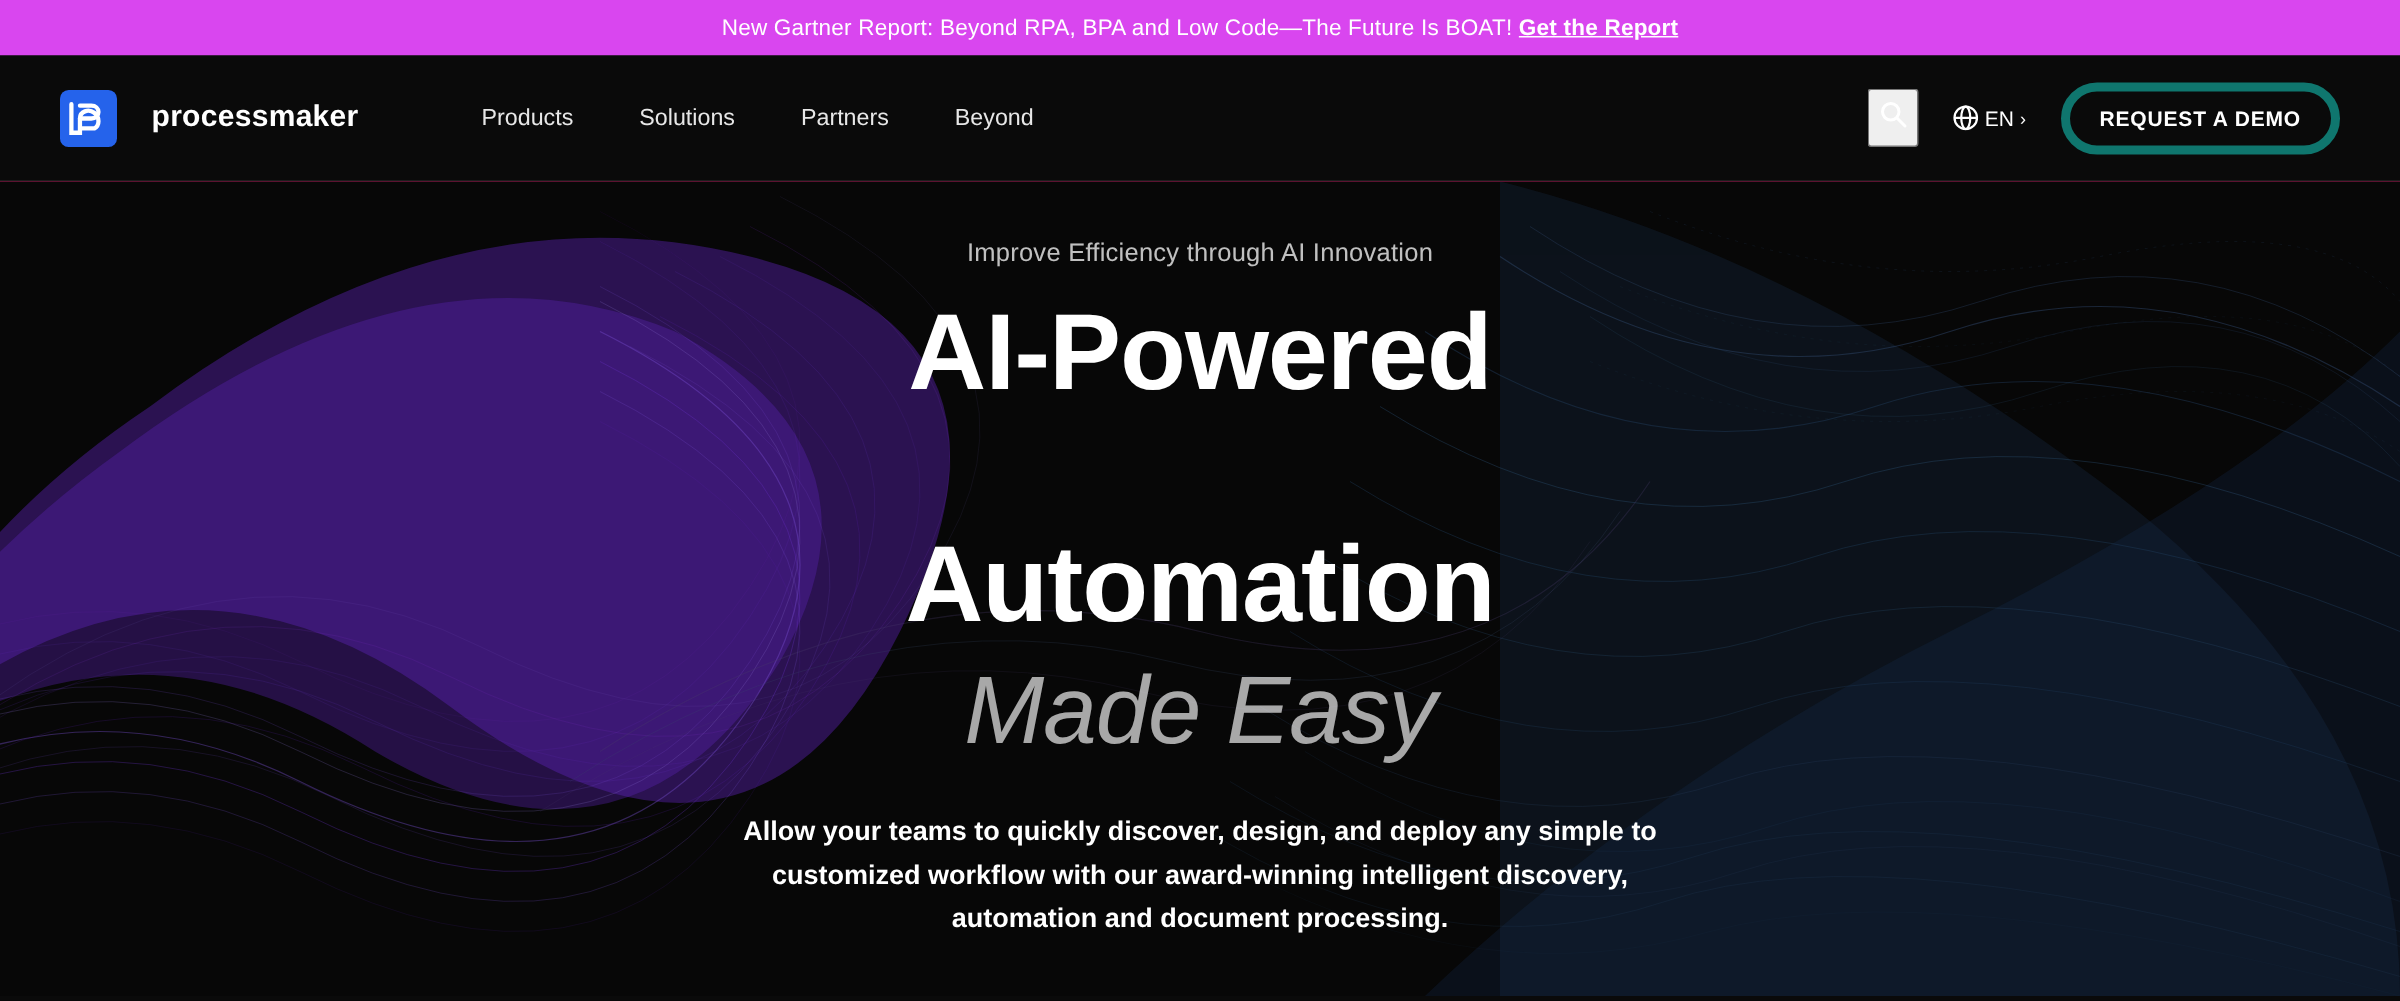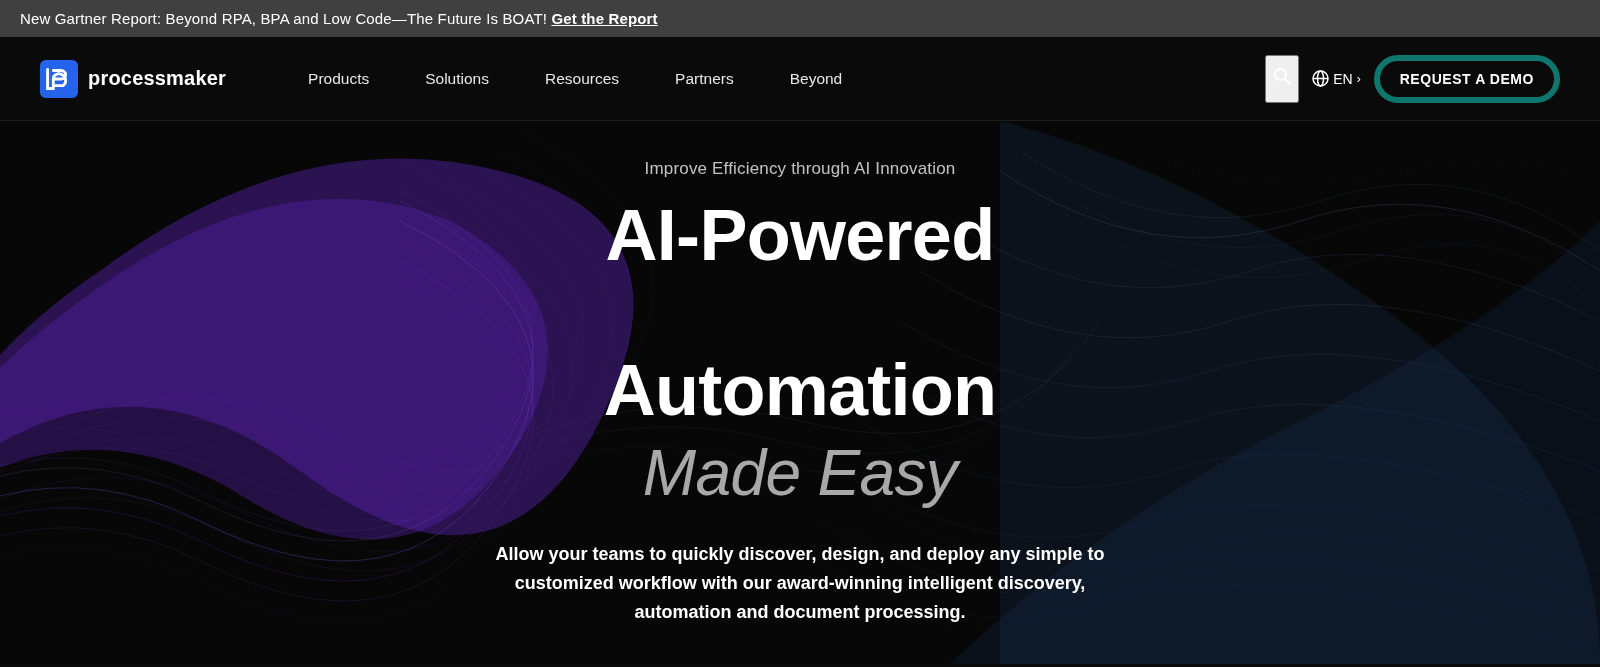--- a/index.html
+++ b/index.html
@@ -1,21 +1,22 @@
 <!DOCTYPE html>
 <html><head>
   <meta charset="utf-8">
   <style>
     * { margin: 0; padding: 0; box-sizing: border-box; }
     body { width: 1600px; height: 667px; overflow: hidden; font-family: -apple-system, BlinkMacSystemFont, 'Segoe UI', Arial, sans-serif; background: #0a0a0a; }
 
     
     .announcement-bar {
-      background: #404040;
-      color: white;
+      background: #d946ef;
+      color: white;
+      text-align: center;
       padding: 10px 20px;
       font-size: 15px;
       font-weight: 400;
       letter-spacing: 0.01em;
     }
     .announcement-bar a {
       color: white;
       font-weight: 700;
       text-decoration: underline;
     }
@@ -25,52 +26,53 @@
       background: #0a0a0a;
       display: flex;
       align-items: center;
       padding: 0 40px;
       height: 84px;
       border-bottom: 1px solid rgba(255,255,255,0.08);
     }
     .logo-area {
       display: flex;
       align-items: center;
-      gap: 10px;
+      gap: 23px;
       margin-right: 60px;
       text-decoration: none;
     }
     .logo-icon {
       width: 38px;
       height: 38px;
     }
     .logo-text {
       color: white;
       font-size: 20px;
       font-weight: 600;
       letter-spacing: 0.01em;
     }
     .nav-links {
       display: flex;
       align-items: center;
-      gap: 12px;
+      gap: 0;
       flex: 1;
     }
     .nav-link {
       color: rgba(255,255,255,0.9);
       font-size: 15.5px;
       font-weight: 400;
       padding: 10px 22px;
       cursor: pointer;
       white-space: nowrap;
       text-decoration: none;
     }
     .nav-right {
       display: flex;
-      gap: 8px;
+      align-items: center;
+      gap: 18px;
     }
     .nav-search {
       color: white;
       font-size: 18px;
       cursor: pointer;
       padding: 5px;
     }
     .nav-lang {
       color: white;
       font-size: 14px;
@@ -167,21 +169,20 @@
       <rect width="40" height="40" rx="6" fill="#2563eb"></rect>
       <path d="M8 10 L8 30 L14 30 L14 20 C14 15 20 13 24 16 C28 19 28 25 24 27 L14 27" stroke="white" stroke-width="3" fill="none" stroke-linecap="round"></path>
       <path d="M14 20 L22 20 C25 20 27 18 27 15.5 C27 13 25 11 22 11 L14 11" stroke="white" stroke-width="3" fill="none" stroke-linecap="round"></path>
     </svg>
     <span class="logo-text">processmaker</span>
   </a>
 
   <div class="nav-links">
     <a class="nav-link" href="#">Products</a>
     <a class="nav-link" href="#">Solutions</a>
-    <a class="nav-link" href="#">Resources</a>
     <a class="nav-link" href="#">Partners</a>
     <a class="nav-link" href="#">Beyond</a>
   </div>
 
   <div class="nav-right">
     <button class="nav-search">
       <svg width="20" height="20" viewBox="0 0 20 20" fill="none">
         <circle cx="8.5" cy="8.5" r="5.5" stroke="white" stroke-width="2"></circle>
         <line x1="12.5" y1="12.5" x2="18" y2="18" stroke="white" stroke-width="2" stroke-linecap="round"></line>
       </svg>

